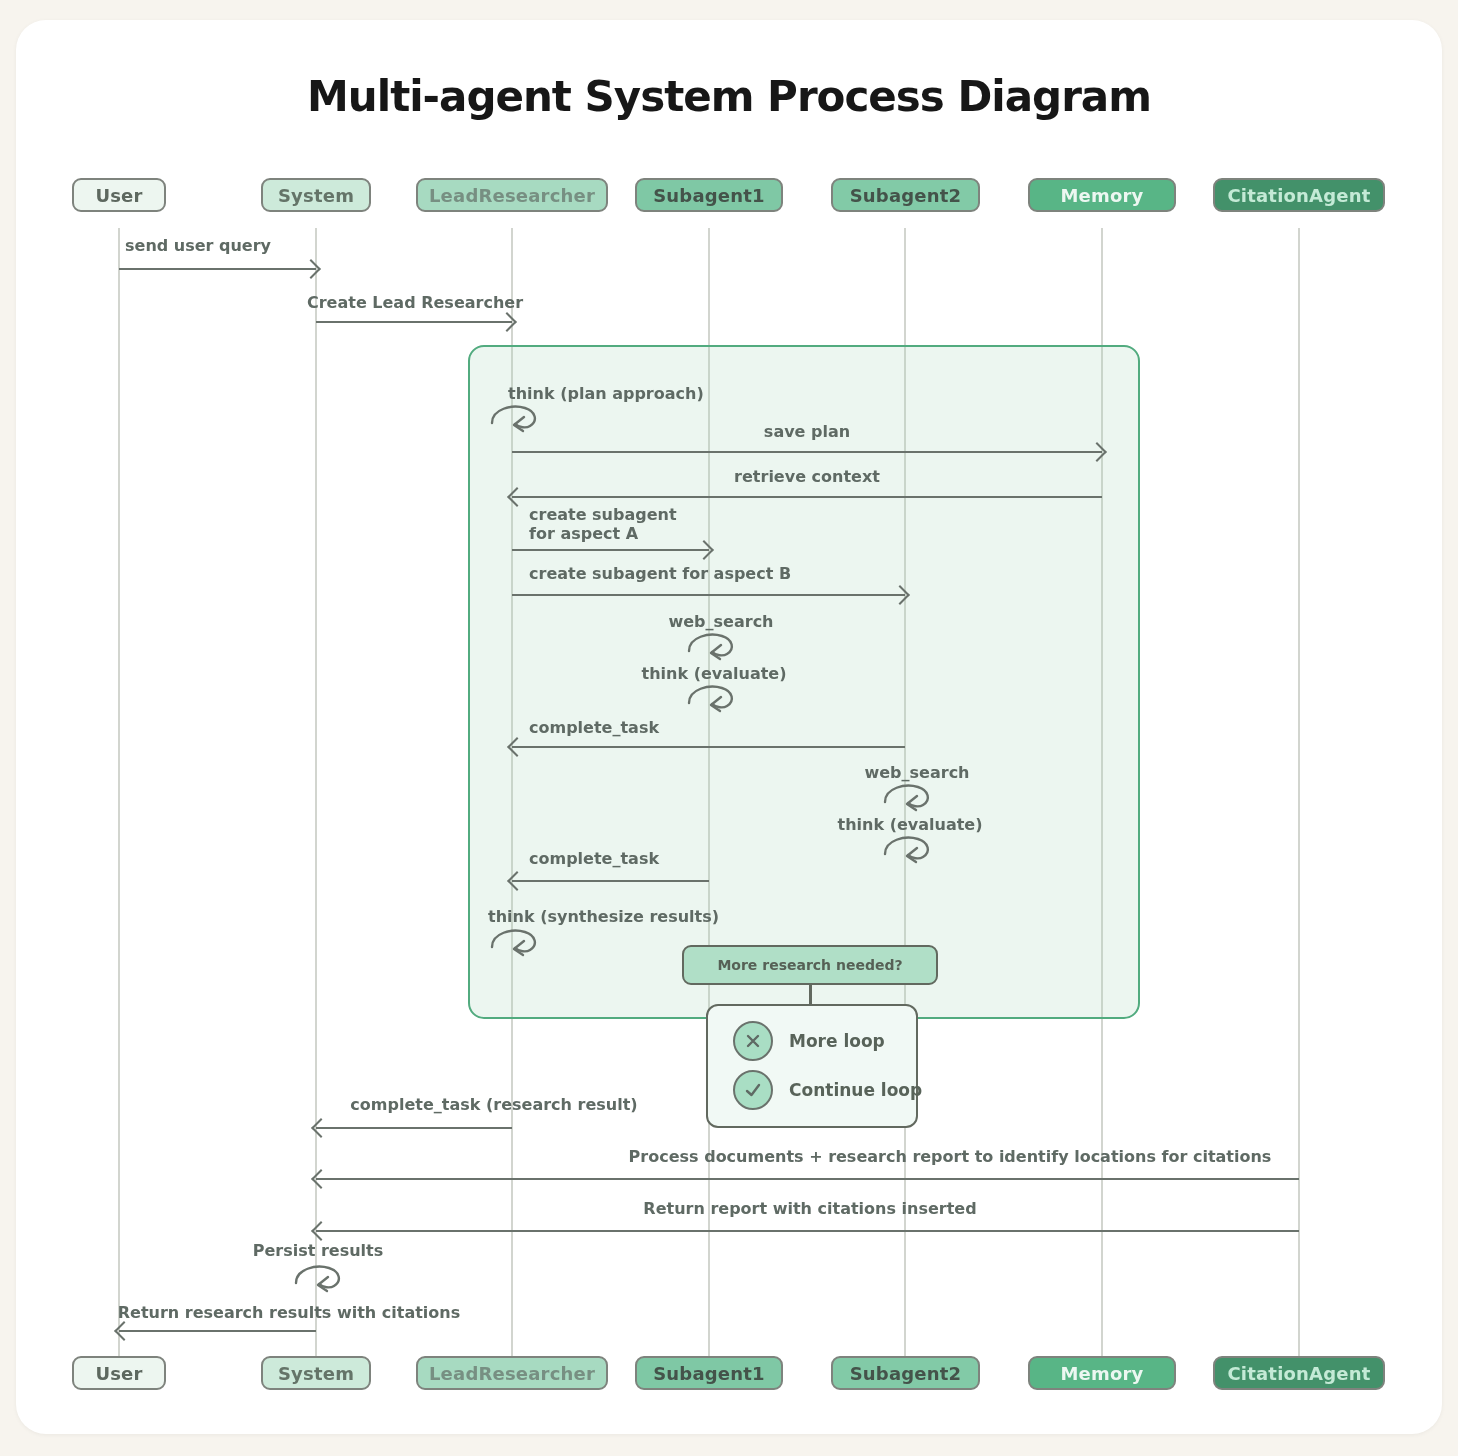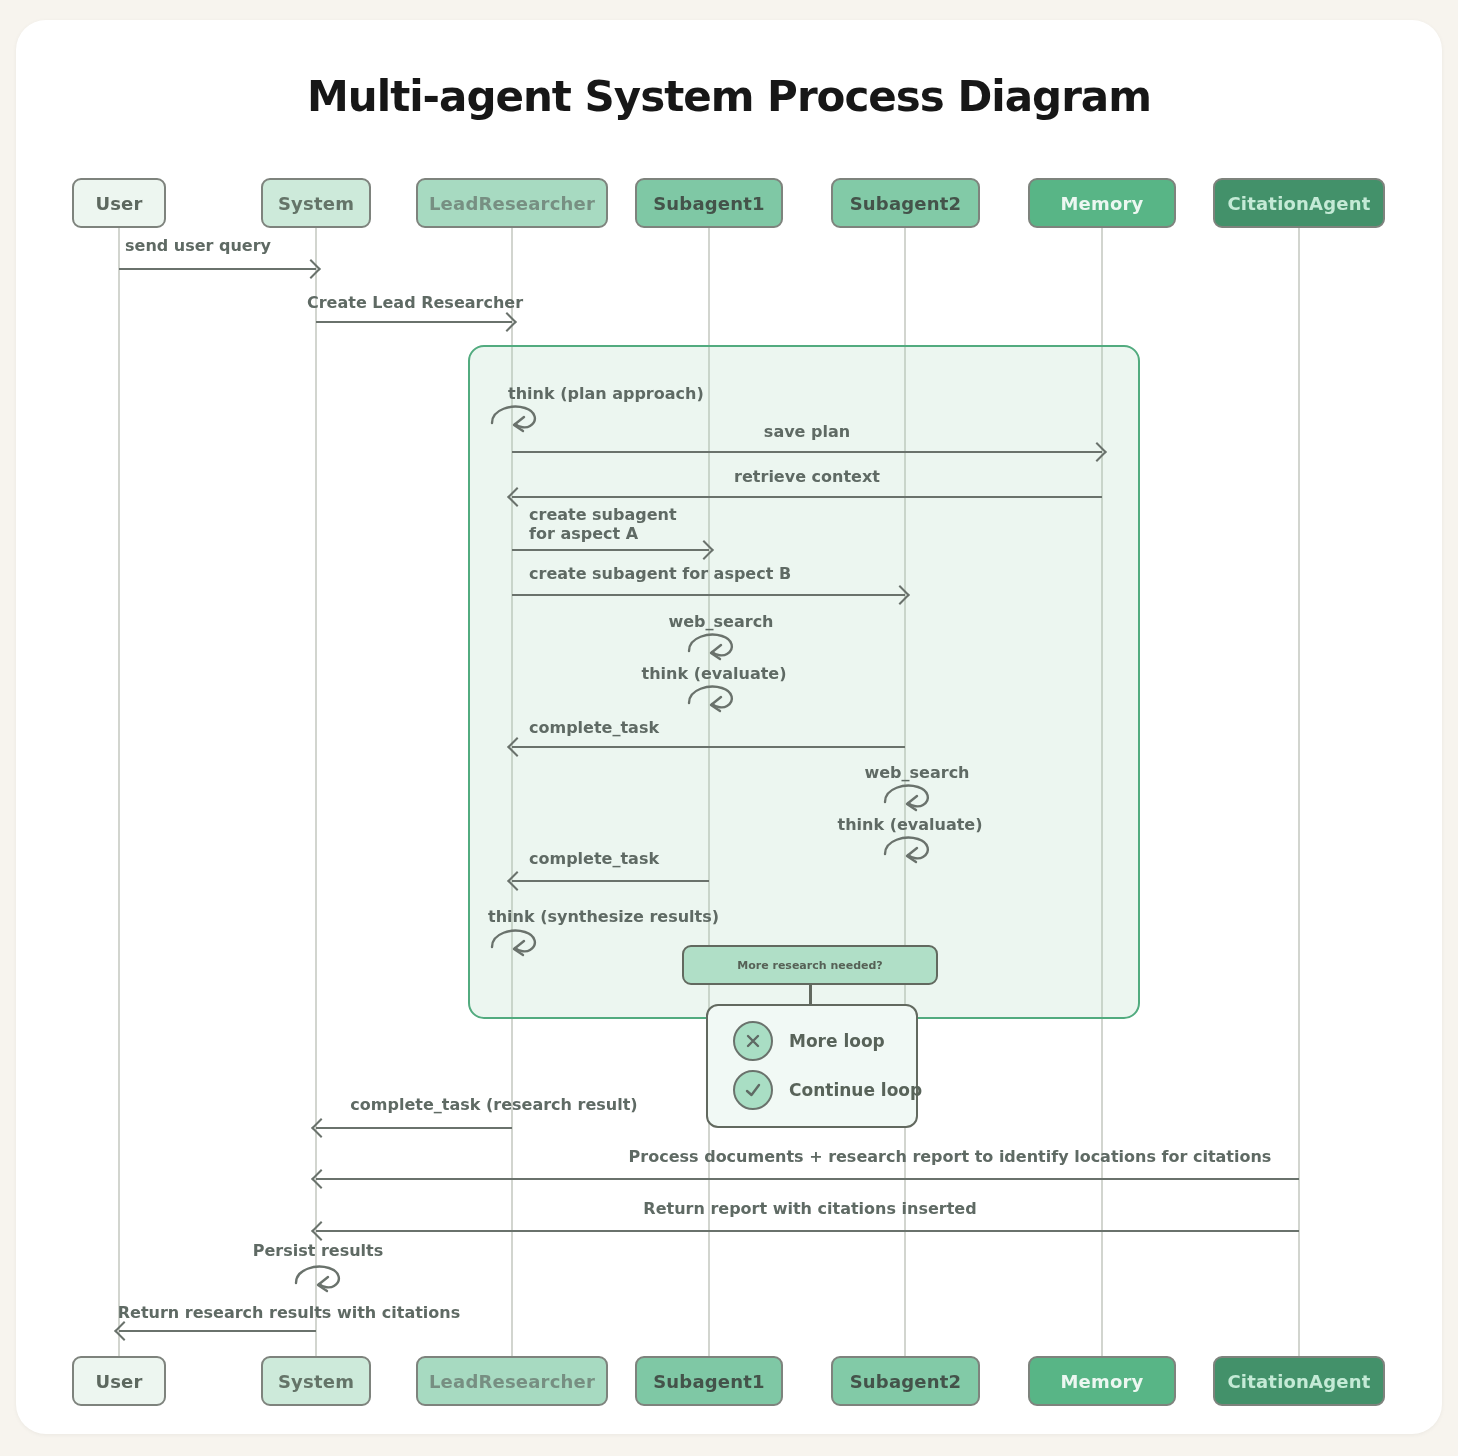--- a/index.html
+++ b/index.html
@@ -47,37 +47,37 @@
     border-top:2.5px solid var(--arrow,#6a726c);
     border-left:2.5px solid var(--arrow,#6a726c);
     transform:rotate(-45deg);
   }
   .selfloop{position:absolute}
   .selfloop path{
     stroke:var(--arrow,#6a726c);stroke-width:2.4;fill:none;
     stroke-linecap:round;stroke-linejoin:round;
   }
   .actor{
-    position:absolute;height:50px;box-sizing:border-box;
+    position:absolute;height:34px;box-sizing:border-box;
     border:2px solid var(--actor-border,#7e837d);border-radius:9px;
     display:flex;align-items:center;justify-content:center;
     font-size:18px;font-weight:700;letter-spacing:.2px;
   }
   .box{
     position:absolute;box-sizing:border-box;
     border:2.5px solid var(--box-border,#62695f);
     display:flex;align-items:center;justify-content:center;
   }
   .loop-title{
     background:var(--loop-title-fill,#b5e0ca);border-radius:10px;
     font-size:18px;font-weight:700;color:var(--loop-title-text,#5d6963);
   }
   .decision{
     background:var(--decision-fill,#b0dfc7);border-radius:9px;
-    font-size:11px;font-weight:700;color:var(--decision-text,#566156);
+    font-size:14px;font-weight:700;color:var(--decision-text,#566156);
   }
   .connector{position:absolute;width:2.5px;background:var(--box-border,#62695f)}
   .legend{background:var(--legend-fill,#f1f9f5);border-radius:12px}
   .legend-circle{
     position:absolute;width:40px;height:40px;border-radius:50%;box-sizing:border-box;
     background:var(--legend-circle,#a9dec4);border:2px solid var(--arrow,#6a726c);
     display:flex;align-items:center;justify-content:center;
   }
   .legend-circle svg path{
     stroke:var(--label,#5f6a64);stroke-width:2.4;fill:none;

